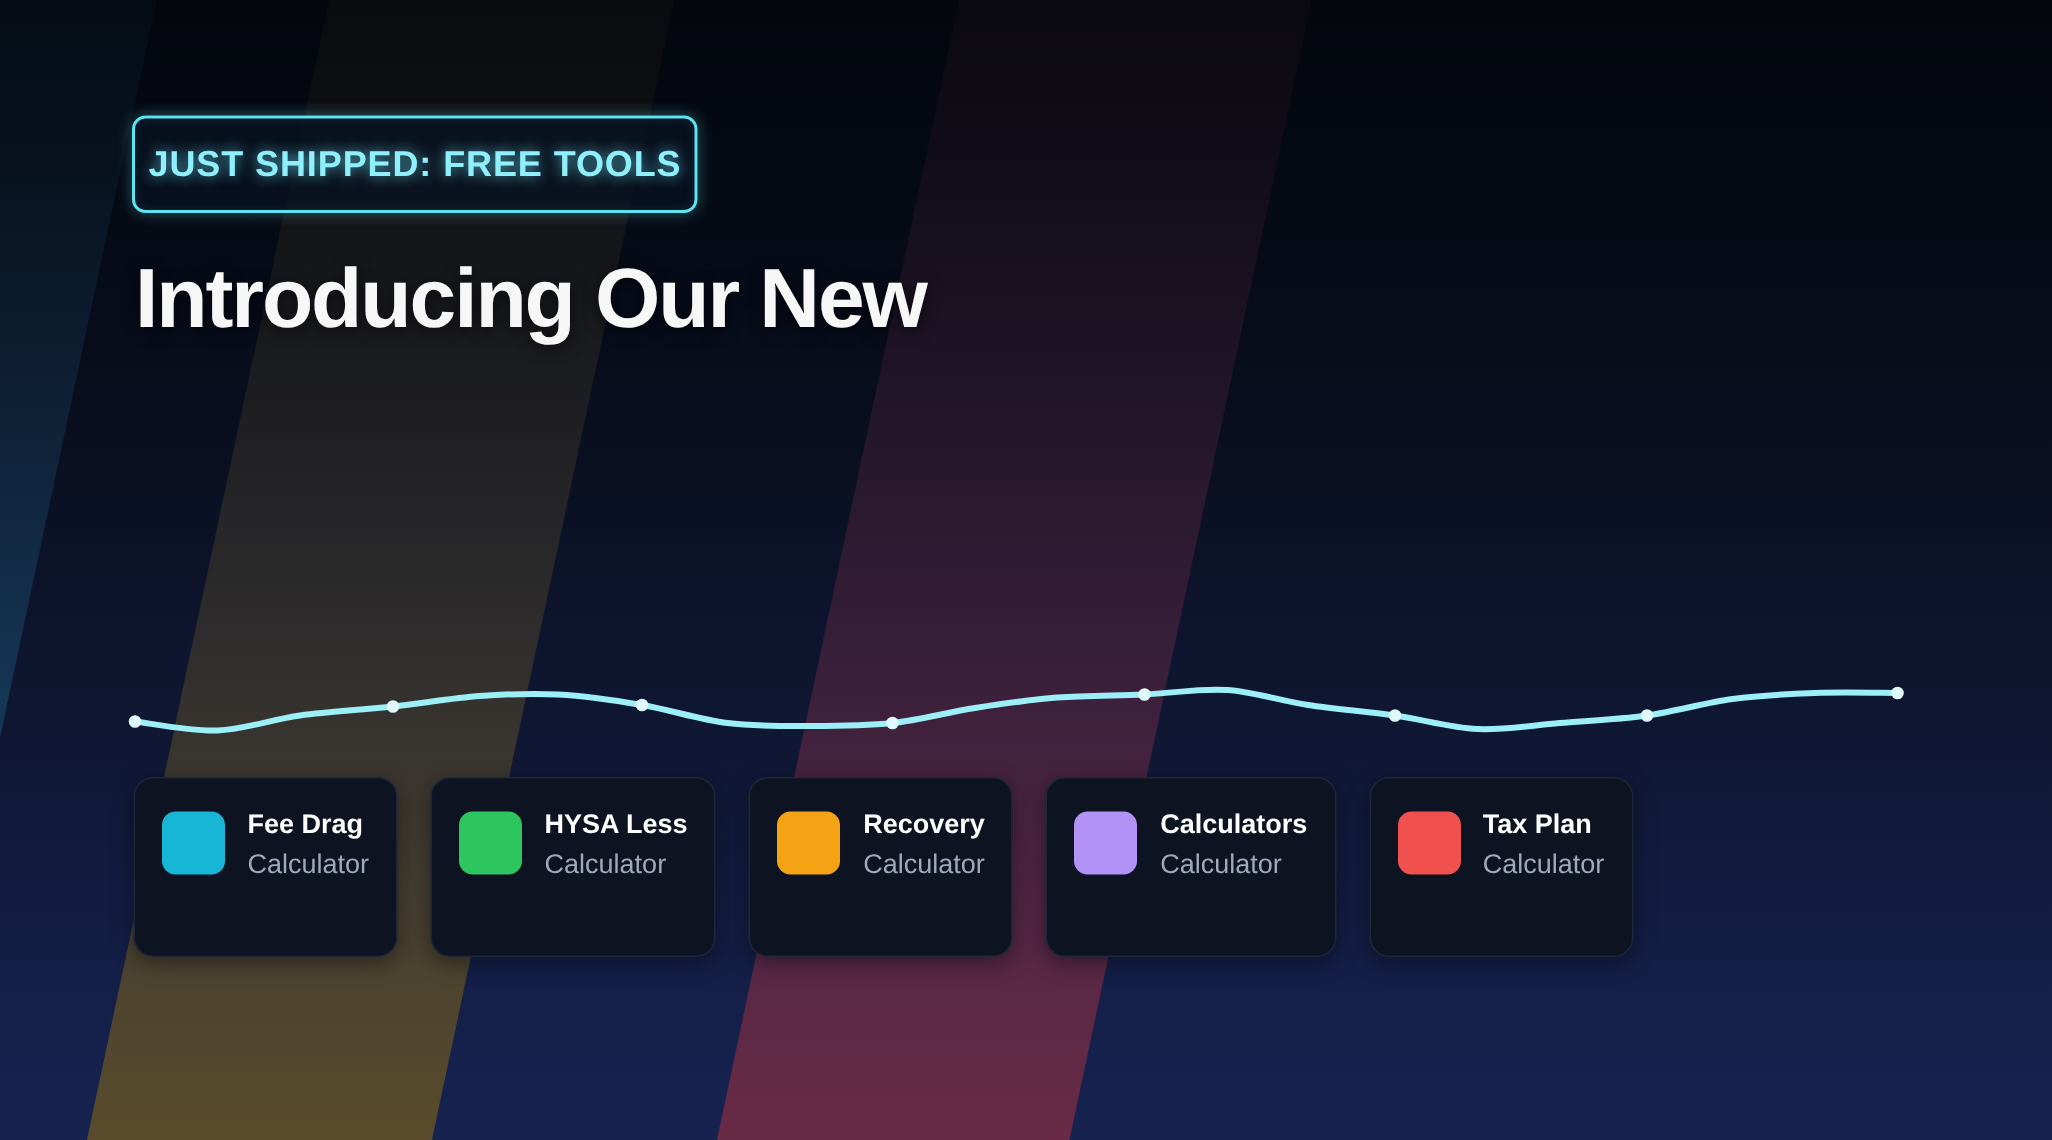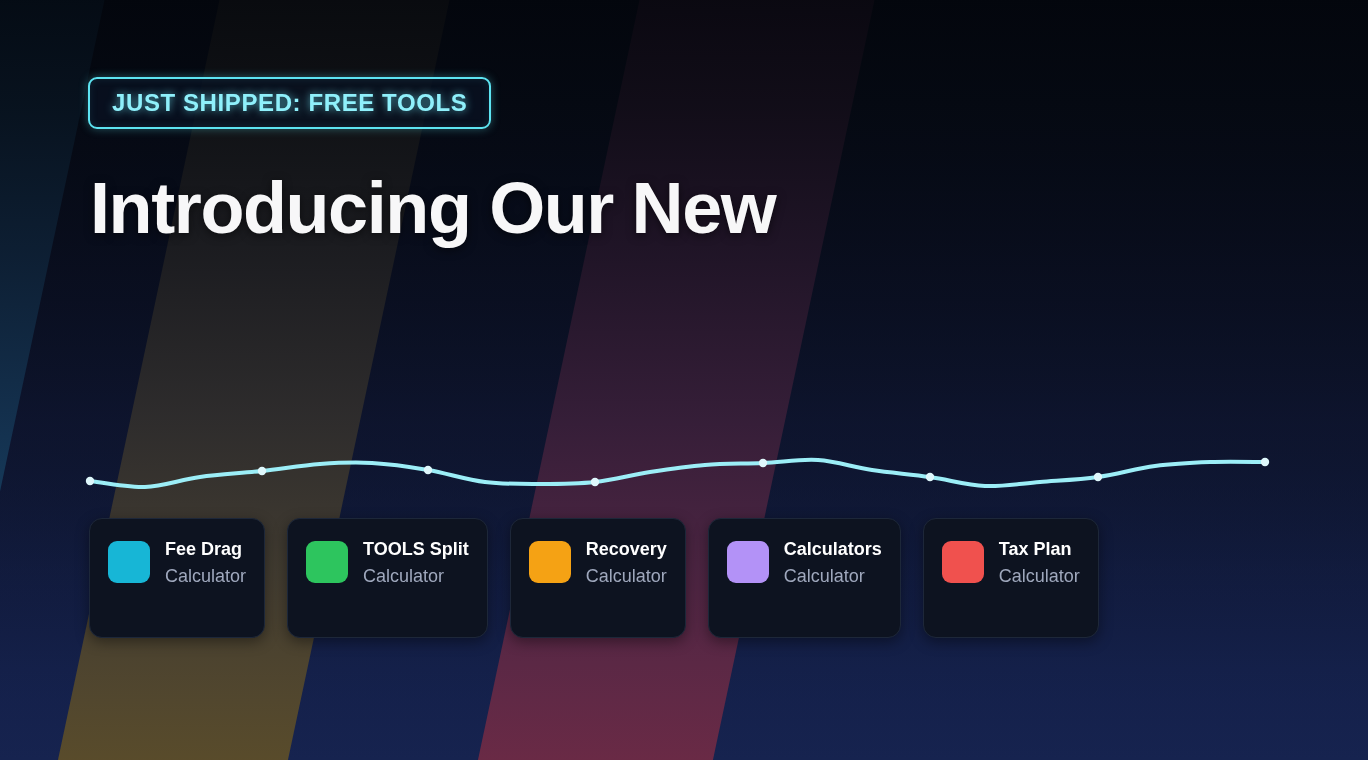--- a/index.html
+++ b/index.html
@@ -41,43 +41,43 @@
     background:linear-gradient(to bottom,#05080f 0%, #070b18 30%, #0e1530 62%, #14204a 88%, #16234f 100%);
     z-index:-1;
   }
 
   
   #content { position:absolute; inset:0; z-index:2; }
 
   
   #badge {
     position:absolute; left:88px; top:77px;
-    height:52px;
-    padding:0 22px;
+    height:65px;
+    padding:0 9px;
     display:flex; align-items:center;
     border:2px solid #5de4f2;
     border-radius:9px;
     background:rgba(10,18,34,0.72);
     box-shadow:0 0 10px rgba(93,228,242,0.35), inset 0 0 8px rgba(93,228,242,0.10);
   }
   #badge-text {
     color:#8ff0fb;
     font-size:24px;
     font-weight:bold;
     letter-spacing:0.6px;
     text-shadow:0 0 9px rgba(110,235,250,0.75);
     white-space:nowrap;
   }
 
   
   #headline {
     position:absolute; left:90px; top:168px;
     width:1180px;
     color:#f7f7f8;
-    font-size:72px;
+    font-size:56px;
     font-weight:bold;
     line-height:1.12;
     letter-spacing:-1.4px;
     text-shadow:0 2px 10px rgba(0,0,0,0.55);
   }
   #headline .ln { display:block; }
 
   
   #subhead {
     position:absolute; left:92px; top:374px;
@@ -177,21 +177,21 @@
       <div class="card">
         <div class="swatch" style="background: rgb(23, 182, 214);"></div>
         <div class="card-text">
           <div class="card-title">Fee Drag</div>
           <div class="card-sub">Calculator</div>
         </div>
       </div>
       <div class="card">
         <div class="swatch" style="background: rgb(45, 197, 94);"></div>
         <div class="card-text">
-          <div class="card-title">TOOLS Split</div>
+          <div class="card-title">HYSA Less</div>
           <div class="card-sub">Calculator</div>
         </div>
       </div>
       <div class="card">
         <div class="swatch" style="background: rgb(245, 162, 20);"></div>
         <div class="card-text">
           <div class="card-title">Recovery</div>
           <div class="card-sub">Calculator</div>
         </div>
       </div>

